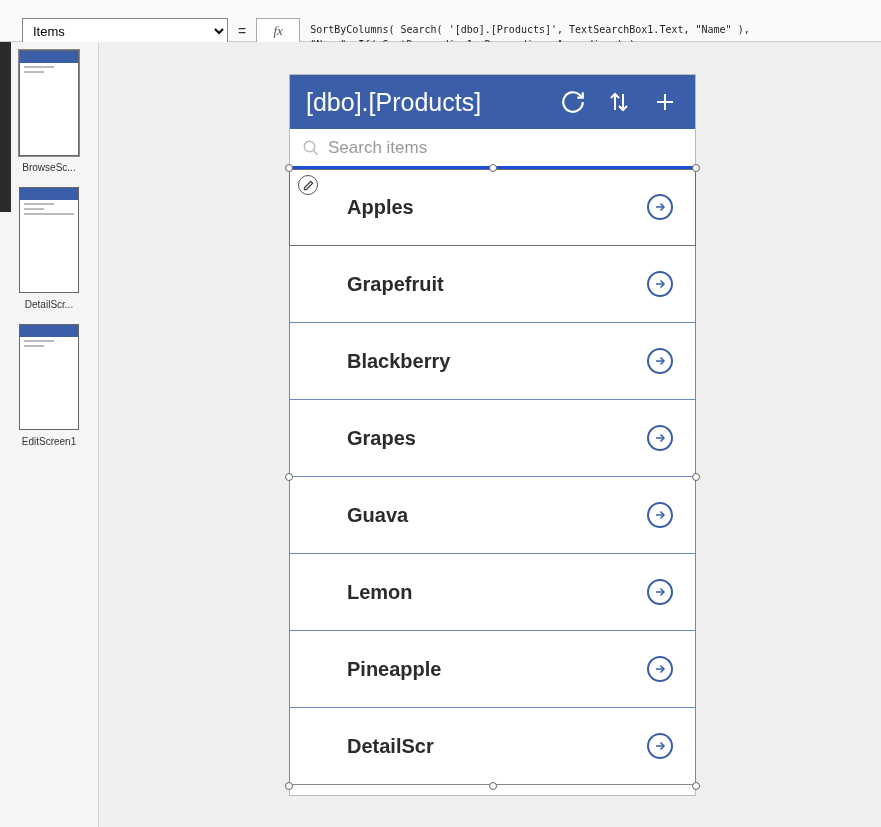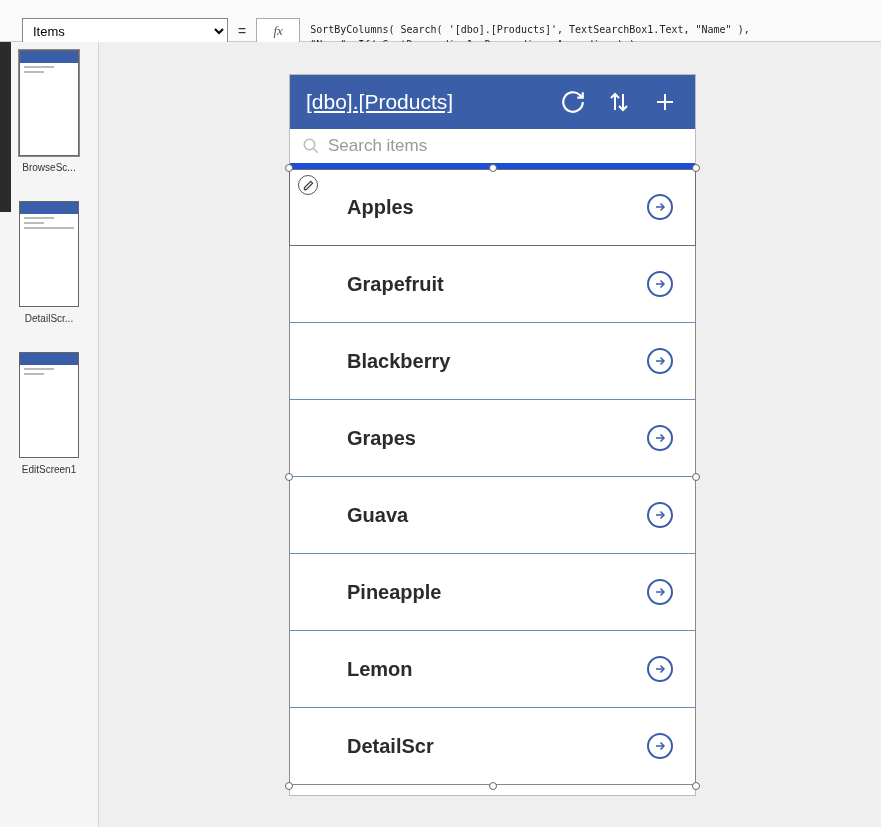--- a/index.html
+++ b/index.html
@@ -60,21 +60,21 @@
       height: calc(100% - 42px);
     }
     .thumb-panel {
       width: 99px;
       background: #f5f5f5;
       border-right: 1px solid #d4d4d4;
       padding: 8px 0;
       display: flex;
       flex-direction: column;
       align-items: center;
-      gap: 28px;
+      gap: 14px;
       position: relative;
     }
     .dark-strip {
       position: absolute;
       left: 0;
       top: 0;
       width: 11px;
       height: 170px;
       background: #2b2b2b;
     }
@@ -128,38 +128,37 @@
     .phone-header {
       height: 54px;
       background: #3a5ea8;
       display: flex;
       align-items: center;
       padding: 0 16px;
       color: #fff;
     }
     .phone-title {
       flex: 1;
-      font-size: 21px;
+      font-size: 25px;
       font-weight: 400;
-      text-decoration: underline;
     }
     .header-icon {
       width: 28px;
       height: 28px;
       margin-left: 18px;
       display: flex;
       align-items: center;
       justify-content: center;
     }
     .search-bar {
       height: 40px;
       display: flex;
       align-items: center;
       padding: 17px 12px;
-      border-bottom: 6px solid #1d4ed8;
+      border-bottom: 3px solid #1d4ed8;
       position: relative;
     }
     .search-icon {
       width: 18px;
       height: 18px;
       margin-right: 8px;
     }
     .search-input {
       flex: 1;
       border: none;
@@ -381,30 +380,30 @@
           <div class="list-item">
             <div class="item-name">Guava</div>
             <div class="arrow-btn">
                 <svg width="12" height="12" viewBox="0 0 24 24" fill="none" stroke="#3a5ea8" stroke-width="3">
                   <line x1="4" y1="12" x2="20" y2="12"></line>
                   <polyline points="13 5 20 12 13 19"></polyline>
                 </svg>
               </div>
           </div>
           <div class="list-item">
+            <div class="item-name">Lemon</div>
+            <div class="arrow-btn">
+                <svg width="12" height="12" viewBox="0 0 24 24" fill="none" stroke="#3a5ea8" stroke-width="3">
+                  <line x1="4" y1="12" x2="20" y2="12"></line>
+                  <polyline points="13 5 20 12 13 19"></polyline>
+                </svg>
+              </div>
+          </div>
+          <div class="list-item">
             <div class="item-name">Pineapple</div>
-            <div class="arrow-btn">
-                <svg width="12" height="12" viewBox="0 0 24 24" fill="none" stroke="#3a5ea8" stroke-width="3">
-                  <line x1="4" y1="12" x2="20" y2="12"></line>
-                  <polyline points="13 5 20 12 13 19"></polyline>
-                </svg>
-              </div>
-          </div>
-          <div class="list-item">
-            <div class="item-name">Lemon</div>
             <div class="arrow-btn">
                 <svg width="12" height="12" viewBox="0 0 24 24" fill="none" stroke="#3a5ea8" stroke-width="3">
                   <line x1="4" y1="12" x2="20" y2="12"></line>
                   <polyline points="13 5 20 12 13 19"></polyline>
                 </svg>
               </div>
           </div>
           <div class="list-item">
             <div class="item-name">DetailScr</div>
             <div class="arrow-btn">

